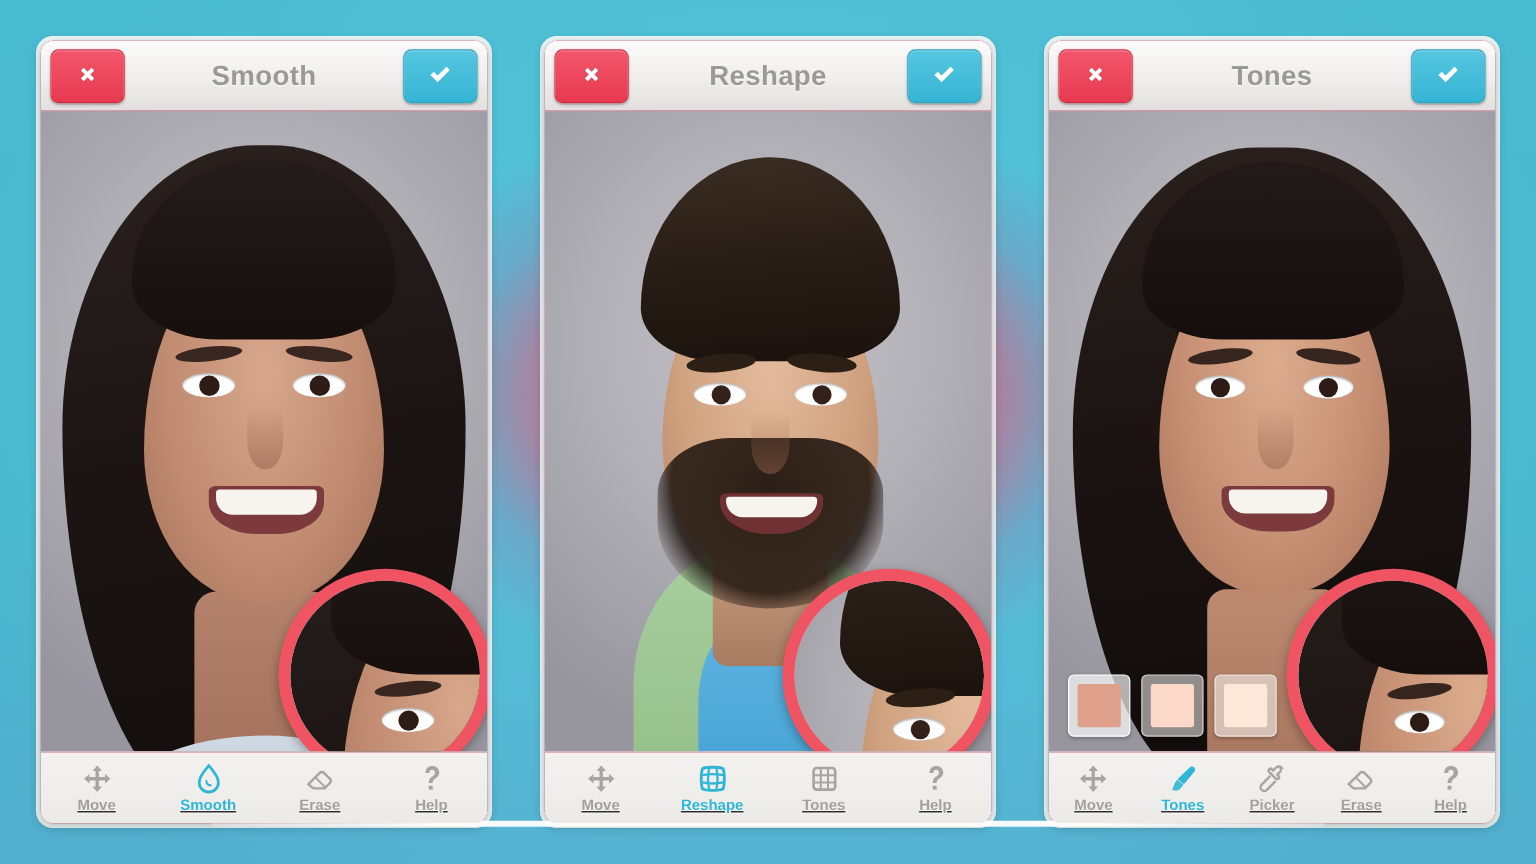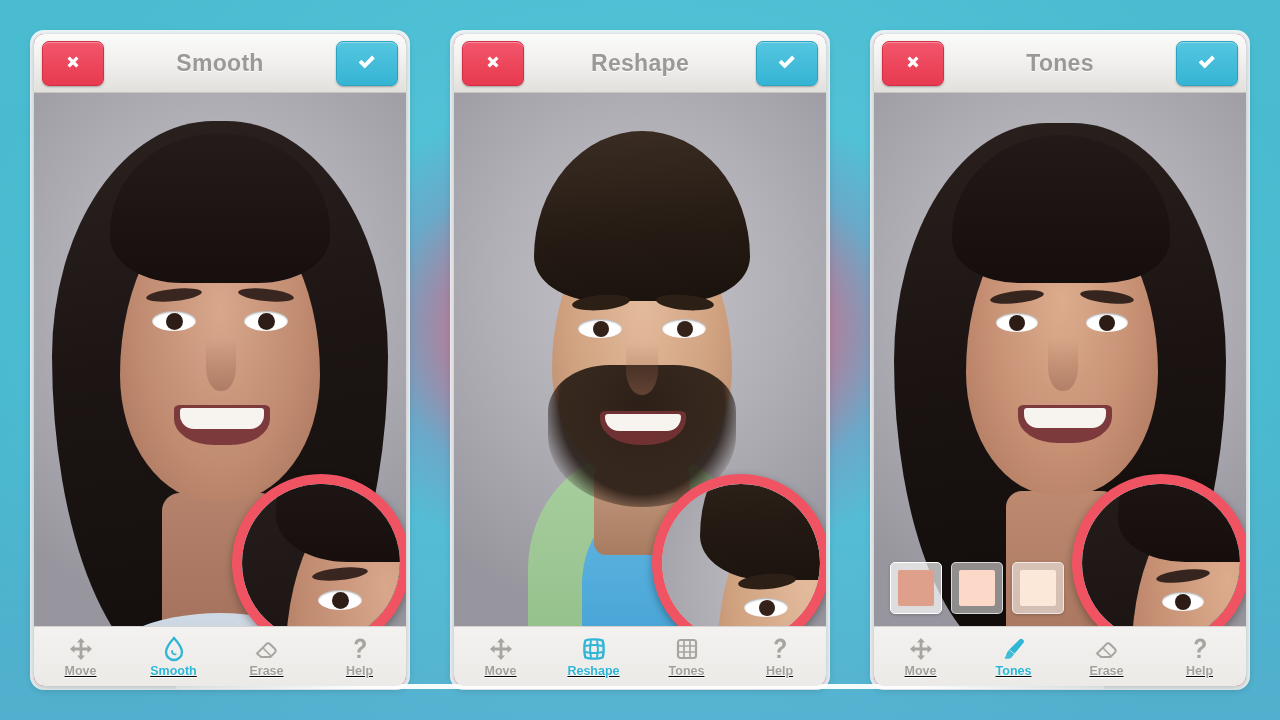--- a/index.html
+++ b/index.html
@@ -482,20 +482,29 @@
             <svg width="26" height="26" viewBox="0 0 26 26">
               <path d="M21.5 3.2 a2.6 2.6 0 0 1 1.2 3.3 L13.6 17.6 L8.3 13.4 L18.2 3.8 a2.6 2.6 0 0 1 3.3 -0.6 Z" fill="#2fb5d6"></path>
               <path d="M8 13.8 L13.2 18 L10.6 21.2 C9 23 5.2 23.4 3.4 22 C5.4 20.8 5 18.4 6 16.6 Z" fill="#2fb5d6" opacity="0.9"></path>
             </svg>
           </span>
        <span class="lb">Tones</span>
      </div>
         <div class="tool  ">
        <span class="ic">
             <svg width="26" height="26" viewBox="0 0 26 26">
+              <path d="M20.8 3.6 a3 3 0 0 0 -4.3 0 L14 6.1 l-1 -1 a1.6 1.6 0 0 0 -2.3 2.3 l5.4 5.4 a1.6 1.6 0 0 0 2.3 -2.3 l-1 -1 l2.5 -2.5 a3 3 0 0 0 -0.1 -3.4 Z" fill="none" stroke="#a8a5a0" stroke-width="2"></path>
+              <path d="M11.6 10.6 L4.4 17.8 a3.1 3.1 0 0 0 4.4 4.4 L16 15" fill="none" stroke="#a8a5a0" stroke-width="2"></path>
+            </svg>
+          </span>
+       <span class="lb">Picker</span>
+     </div>
+        <div class="tool  ">
+       <span class="ic">
+            <svg width="26" height="26" viewBox="0 0 26 26">
               <path d="M3 17.5 L12.5 8 a2.4 2.4 0 0 1 3.4 0 L21 13 a2.4 2.4 0 0 1 0 3.4 L16.5 21 L7 21 Z" fill="none" stroke="#a8a5a0" stroke-width="2"></path>
               <path d="M9 12 L17 20" stroke="#a8a5a0" stroke-width="1.6"></path>
             </svg>
           </span>
        <span class="lb">Erase</span>
      </div>
         <div class="tool  ">
        <span class="ic">
             <svg width="26" height="26" viewBox="0 0 26 26">
               <path d="M7.5 8.2 C7.5 4.6 10 2.4 13.2 2.4 C16.6 2.4 19 4.6 19 7.7 C19 10.6 17.2 11.8 15.3 13.2 C14 14.2 13.6 15 13.6 16.6 L10.3 16.6 C10.3 14 10.9 12.9 12.6 11.6 C14.2 10.4 15.4 9.7 15.4 7.9 C15.4 6.3 14.5 5.4 13.1 5.4 C11.6 5.4 10.8 6.4 10.8 8.2 Z" fill="#a8a5a0"></path>

